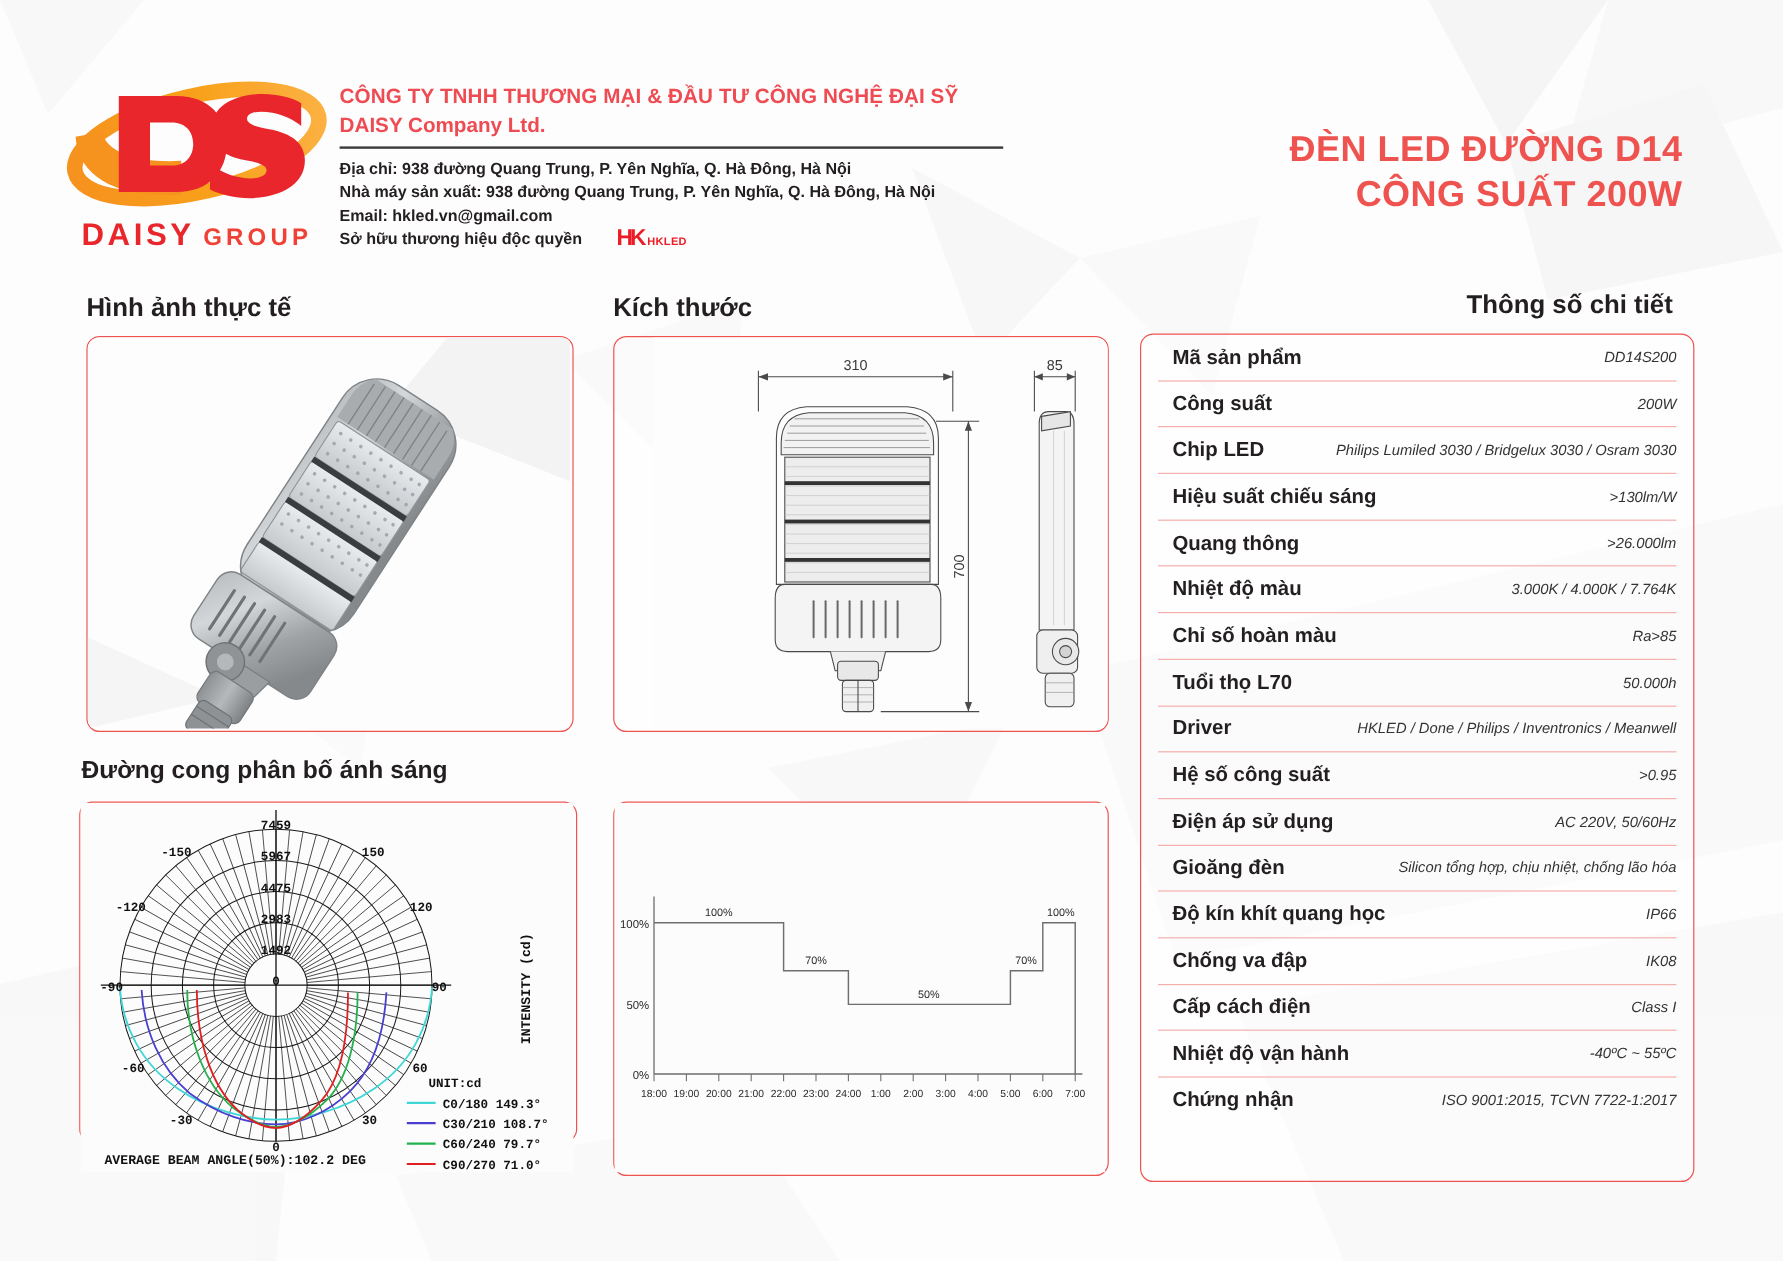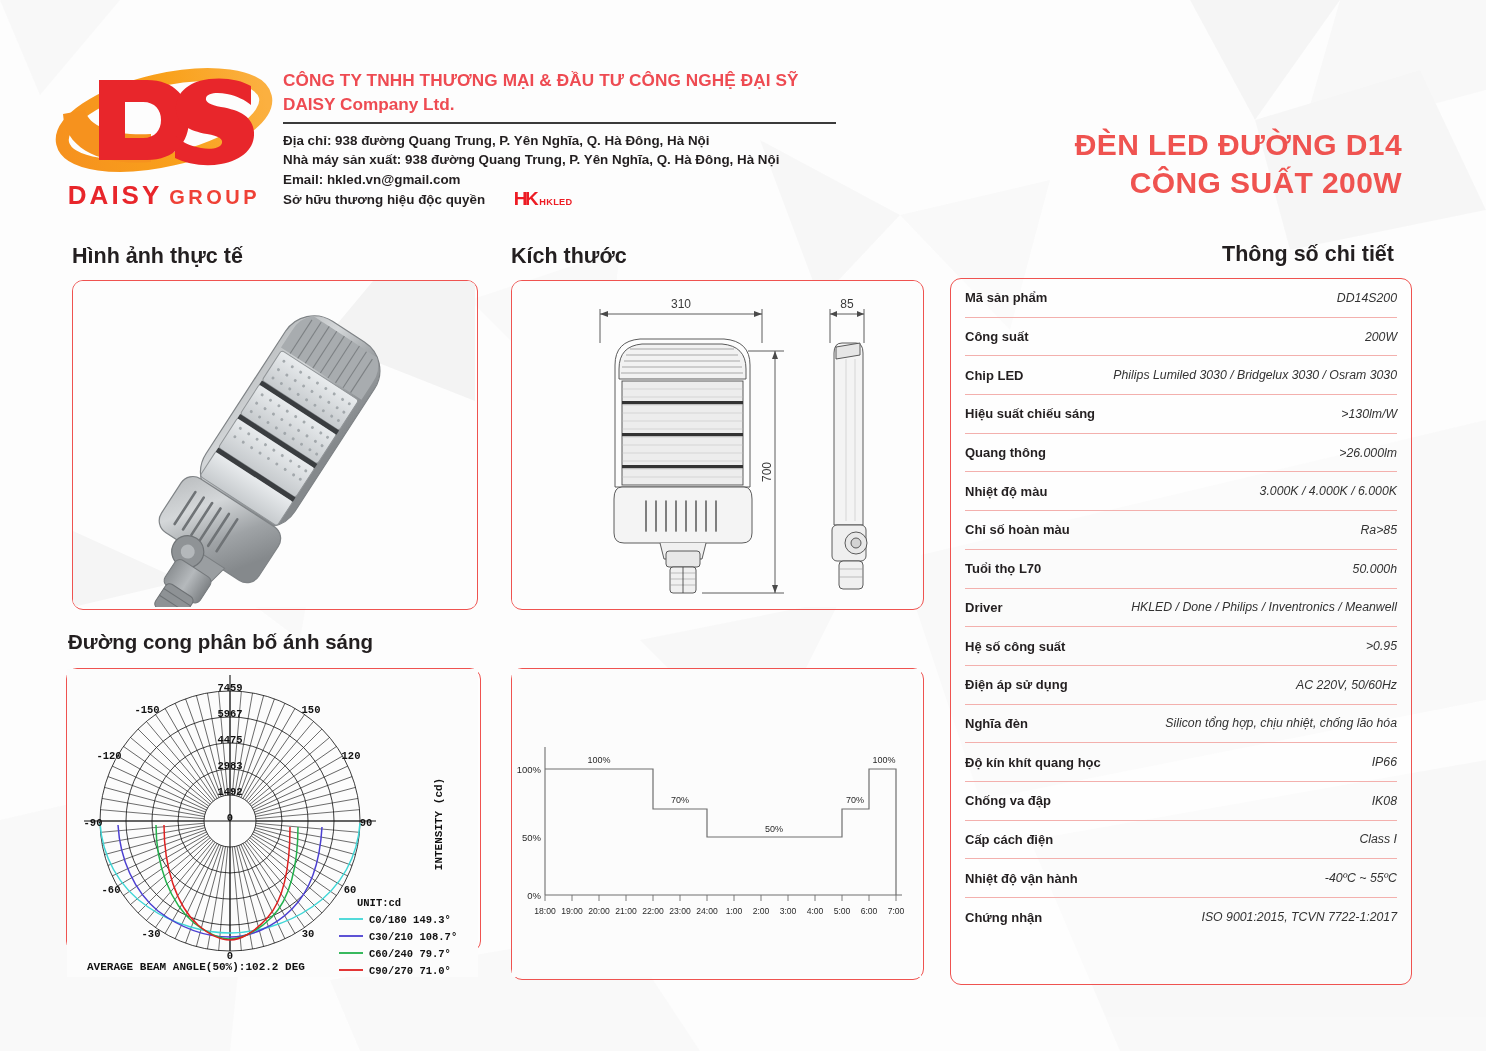--- a/index.html
+++ b/index.html
@@ -54,21 +54,21 @@
   }
   .co-rule { width: 553px; height: 1.6px; background: #3b3b3b; margin: 5px 0 7px 0; }
   .co-line {
     font-size: 13.4px; font-weight: bold; color: #231f20;
     line-height: 19.5px; white-space: nowrap;
   }
   .hk-mark { display: inline-flex; align-items: baseline; margin-left: 25px; vertical-align: -1px; }
   .hk-glyph { font-size: 19px; font-weight: bold; color: #ed1c24; letter-spacing: -2.5px; }
   .hk-text { font-size: 9.2px; font-weight: bold; color: #ed1c24; letter-spacing: .3px; margin-left: 3px; }
 
-  .product-title { position: absolute; right: 84px; top: 106px; text-align: right; margin-top: 20px; }
+  .product-title { position: absolute; right: 84px; top: 106px; text-align: right; }
   .pt-line {
     font-size: 30px; font-weight: bold; color: #ef5350;
     line-height: 38px; letter-spacing: .4px; white-space: nowrap;
   }
 
   
   .sec-h {
     position: absolute; z-index: 3;
     font-size: 21.5px; font-weight: bold; color: #231f20; white-space: nowrap;
   }
@@ -87,33 +87,34 @@
     border: 1.6px solid #ef5350; border-radius: 11px; z-index: 2;
     background: rgba(255,255,255,.42);
     padding: 0 14px;
   }
   .spec-row {
     display: flex; align-items: center; justify-content: space-between;
     height: 38.7px; border-bottom: 1px solid #f3b0ad; gap: 8px;
   }
   .spec-row:last-child { border-bottom: none; }
   .spec-k {
-    font-size: 13px; font-weight: bold; color: #231f20; white-space: nowrap;
+    font-size: 17px; font-weight: bold; color: #231f20; white-space: nowrap;
     flex: 0 0 auto;
+    margin-left: 12px;
   }
   .spec-v {
     font-size: 12.3px; font-style: italic; color: #333; white-space: nowrap;
     text-align: right; flex: 1 1 auto;
   }
 
   
   .polar-card { left: 66px; top: 668px; width: 415px; height: 284px; }
   .step-card  { left: 511px; top: 668px; width: 413px; height: 312px; }
   .photo-card { left: 72px; top: 280px; width: 406px; height: 330px; overflow: hidden; }
-  .dim-card   { left: 511px; top: 280px; width: 413px; height: 330px; overflow: hidden; }
+  .dim-card   { left: 511px; top: 280px; width: 413px; height: 330px; overflow: hidden; padding-left: 32px; }
 
   svg { display: block; }
   .mono { font-family: "Liberation Mono", "DejaVu Sans Mono", monospace; }
 </style>
 </head>
 <body>
 
 <div id="page">
 
   <svg class="bg-layer" width="1486" height="1051">
@@ -689,21 +690,21 @@
       <div class="spec-row">
         <div class="spec-k">Hiệu suất chiếu sáng</div>
         <div class="spec-v">&gt;130lm/W</div>
       </div>
       <div class="spec-row">
         <div class="spec-k">Quang thông</div>
         <div class="spec-v">&gt;26.000lm</div>
       </div>
       <div class="spec-row">
         <div class="spec-k">Nhiệt độ màu</div>
-        <div class="spec-v">3.000K / 4.000K / 6.000K</div>
+        <div class="spec-v">3.000K / 4.000K / 7.764K</div>
       </div>
       <div class="spec-row">
         <div class="spec-k">Chỉ số hoàn màu</div>
         <div class="spec-v">Ra&gt;85</div>
       </div>
       <div class="spec-row">
         <div class="spec-k">Tuổi thọ L70</div>
         <div class="spec-v">50.000h</div>
       </div>
       <div class="spec-row">
@@ -712,21 +713,21 @@
       </div>
       <div class="spec-row">
         <div class="spec-k">Hệ số công suất</div>
         <div class="spec-v">&gt;0.95</div>
       </div>
       <div class="spec-row">
         <div class="spec-k">Điện áp sử dụng</div>
         <div class="spec-v">AC 220V, 50/60Hz</div>
       </div>
       <div class="spec-row">
-        <div class="spec-k">Nghĩa đèn</div>
+        <div class="spec-k">Gioăng đèn</div>
         <div class="spec-v">Silicon tổng hợp, chịu nhiệt, chống lão hóa</div>
       </div>
       <div class="spec-row">
         <div class="spec-k">Độ kín khít quang học</div>
         <div class="spec-v">IP66</div>
       </div>
       <div class="spec-row">
         <div class="spec-k">Chống va đập</div>
         <div class="spec-v">IK08</div>
       </div>

